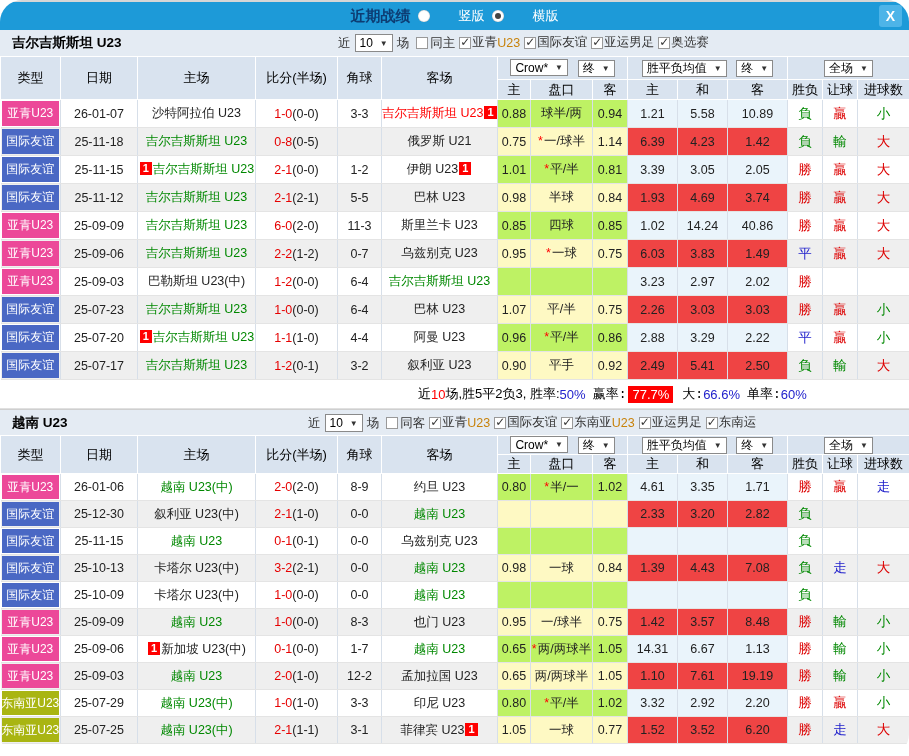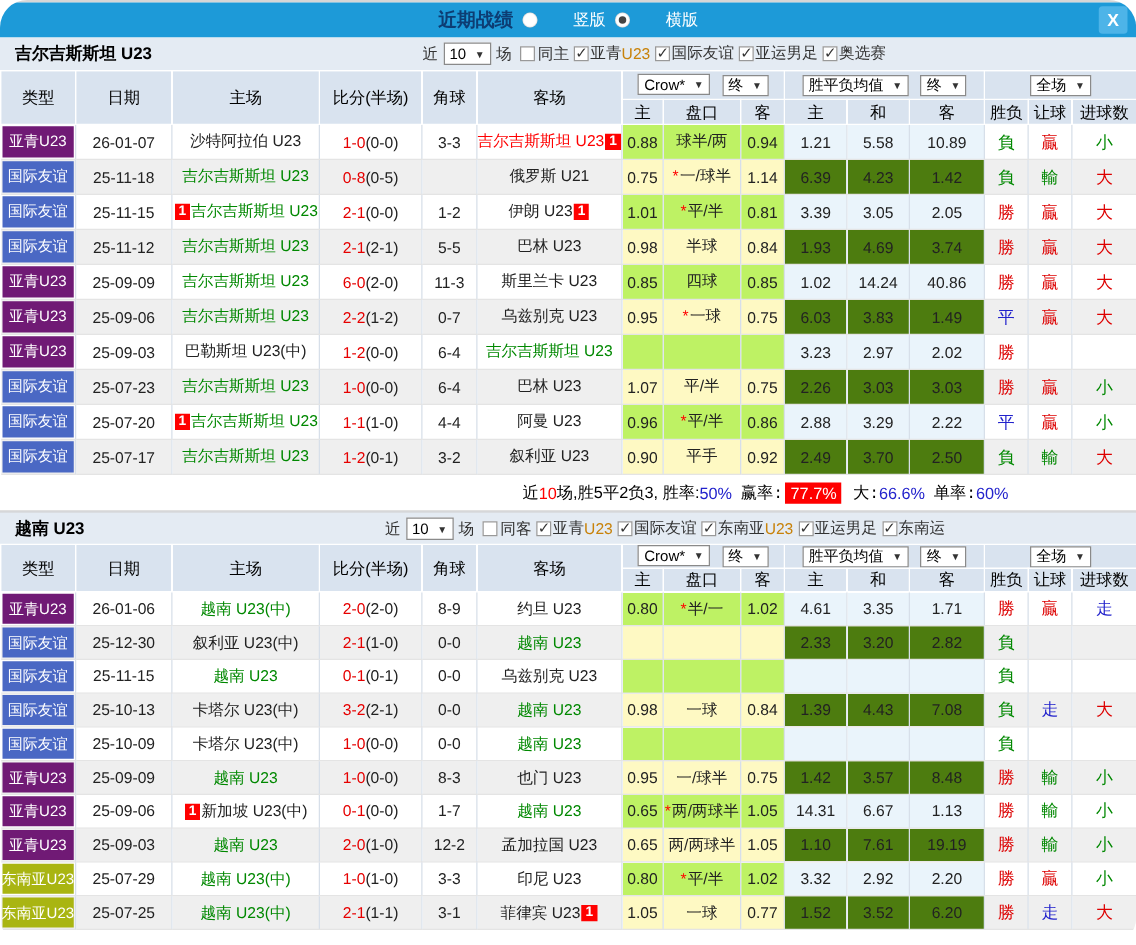--- a/index.html
+++ b/index.html
@@ -39,24 +39,24 @@
   .t2 thead tr.hrow2 td { height:16px; }
   thead .ddl { height:17px; margin:0 3px; }
   tbody td { text-align:center; font-size:12.5px; color:#222; border-right:1px solid #d7dfe9; border-bottom:1px solid #e4e4e4; padding:0; white-space:nowrap; overflow:hidden; }
   .t1 tbody td { height:28px; }
   .t2 tbody td { height:27px; }
   tr.odd { background:#fff; }
   tr.even { background:#efefef; }
   tr.odd .c-odds { background:#bef264; }
   tr.even .c-odds { background:#fef9c3; }
   tr.odd .c-mean { background:#eaf4fb; }
-  tr.even .c-mean { background:#4d7c0f; }
+  tr.even .c-mean { background:#ef4444; }
   td.type { padding:1px; }
   .type-inner { height:100%; display:flex; align-items:center; justify-content:center; color:#fff; font-size:12px; }
-  .type-gold { background:#701a75; }
+  .type-gold { background:#ec4899; }
   .type-blue { background:#4a68c4; }
   .type-olive { background:#a9b512; }
   .t-green { color:#008800; }
   .t-red { color:#ff0000; }
   .t-black { color:#222; }
   .ft { color:#e60000; }
   .ht { color:#222; }
   .badge1 { display:inline-block; background:#f00; color:#fff; font-size:11px; line-height:13px; padding:0 3px; font-weight:bold; margin:0 1px; vertical-align:1px; }
   .star { color:#f00; margin-right:1px; }
   .res span { font-size:13.5px; }
@@ -357,21 +357,21 @@
             </td>
             <td class="date">25-07-17</td>
             <td class="team"><span class="t-green">吉尔吉斯斯坦 U23</span></td>
             <td class="score"><span class="ft">1-2</span><span class="ht">(0-1)</span></td>
             <td class="corner">3-2</td>
             <td class="team"><span class="t-black">叙利亚 U23</span></td>
             <td class="c-odds">0.90</td>
             <td class="c-odds">平手</td>
             <td class="c-odds">0.92</td>
             <td class="c-mean">2.49</td>
-            <td class="c-mean">3.70</td>
+            <td class="c-mean">5.41</td>
             <td class="c-mean">2.50</td>
             <td class="res"><span class="r-green">負</span></td>
             <td class="res"><span class="r-green">輸</span></td>
             <td class="res"><span class="r-red">大</span></td>
           </tr>
         </tbody>
     </table>
     <div class="summary-row">
       <span>近</span>
         <span class="s-red">10</span>

